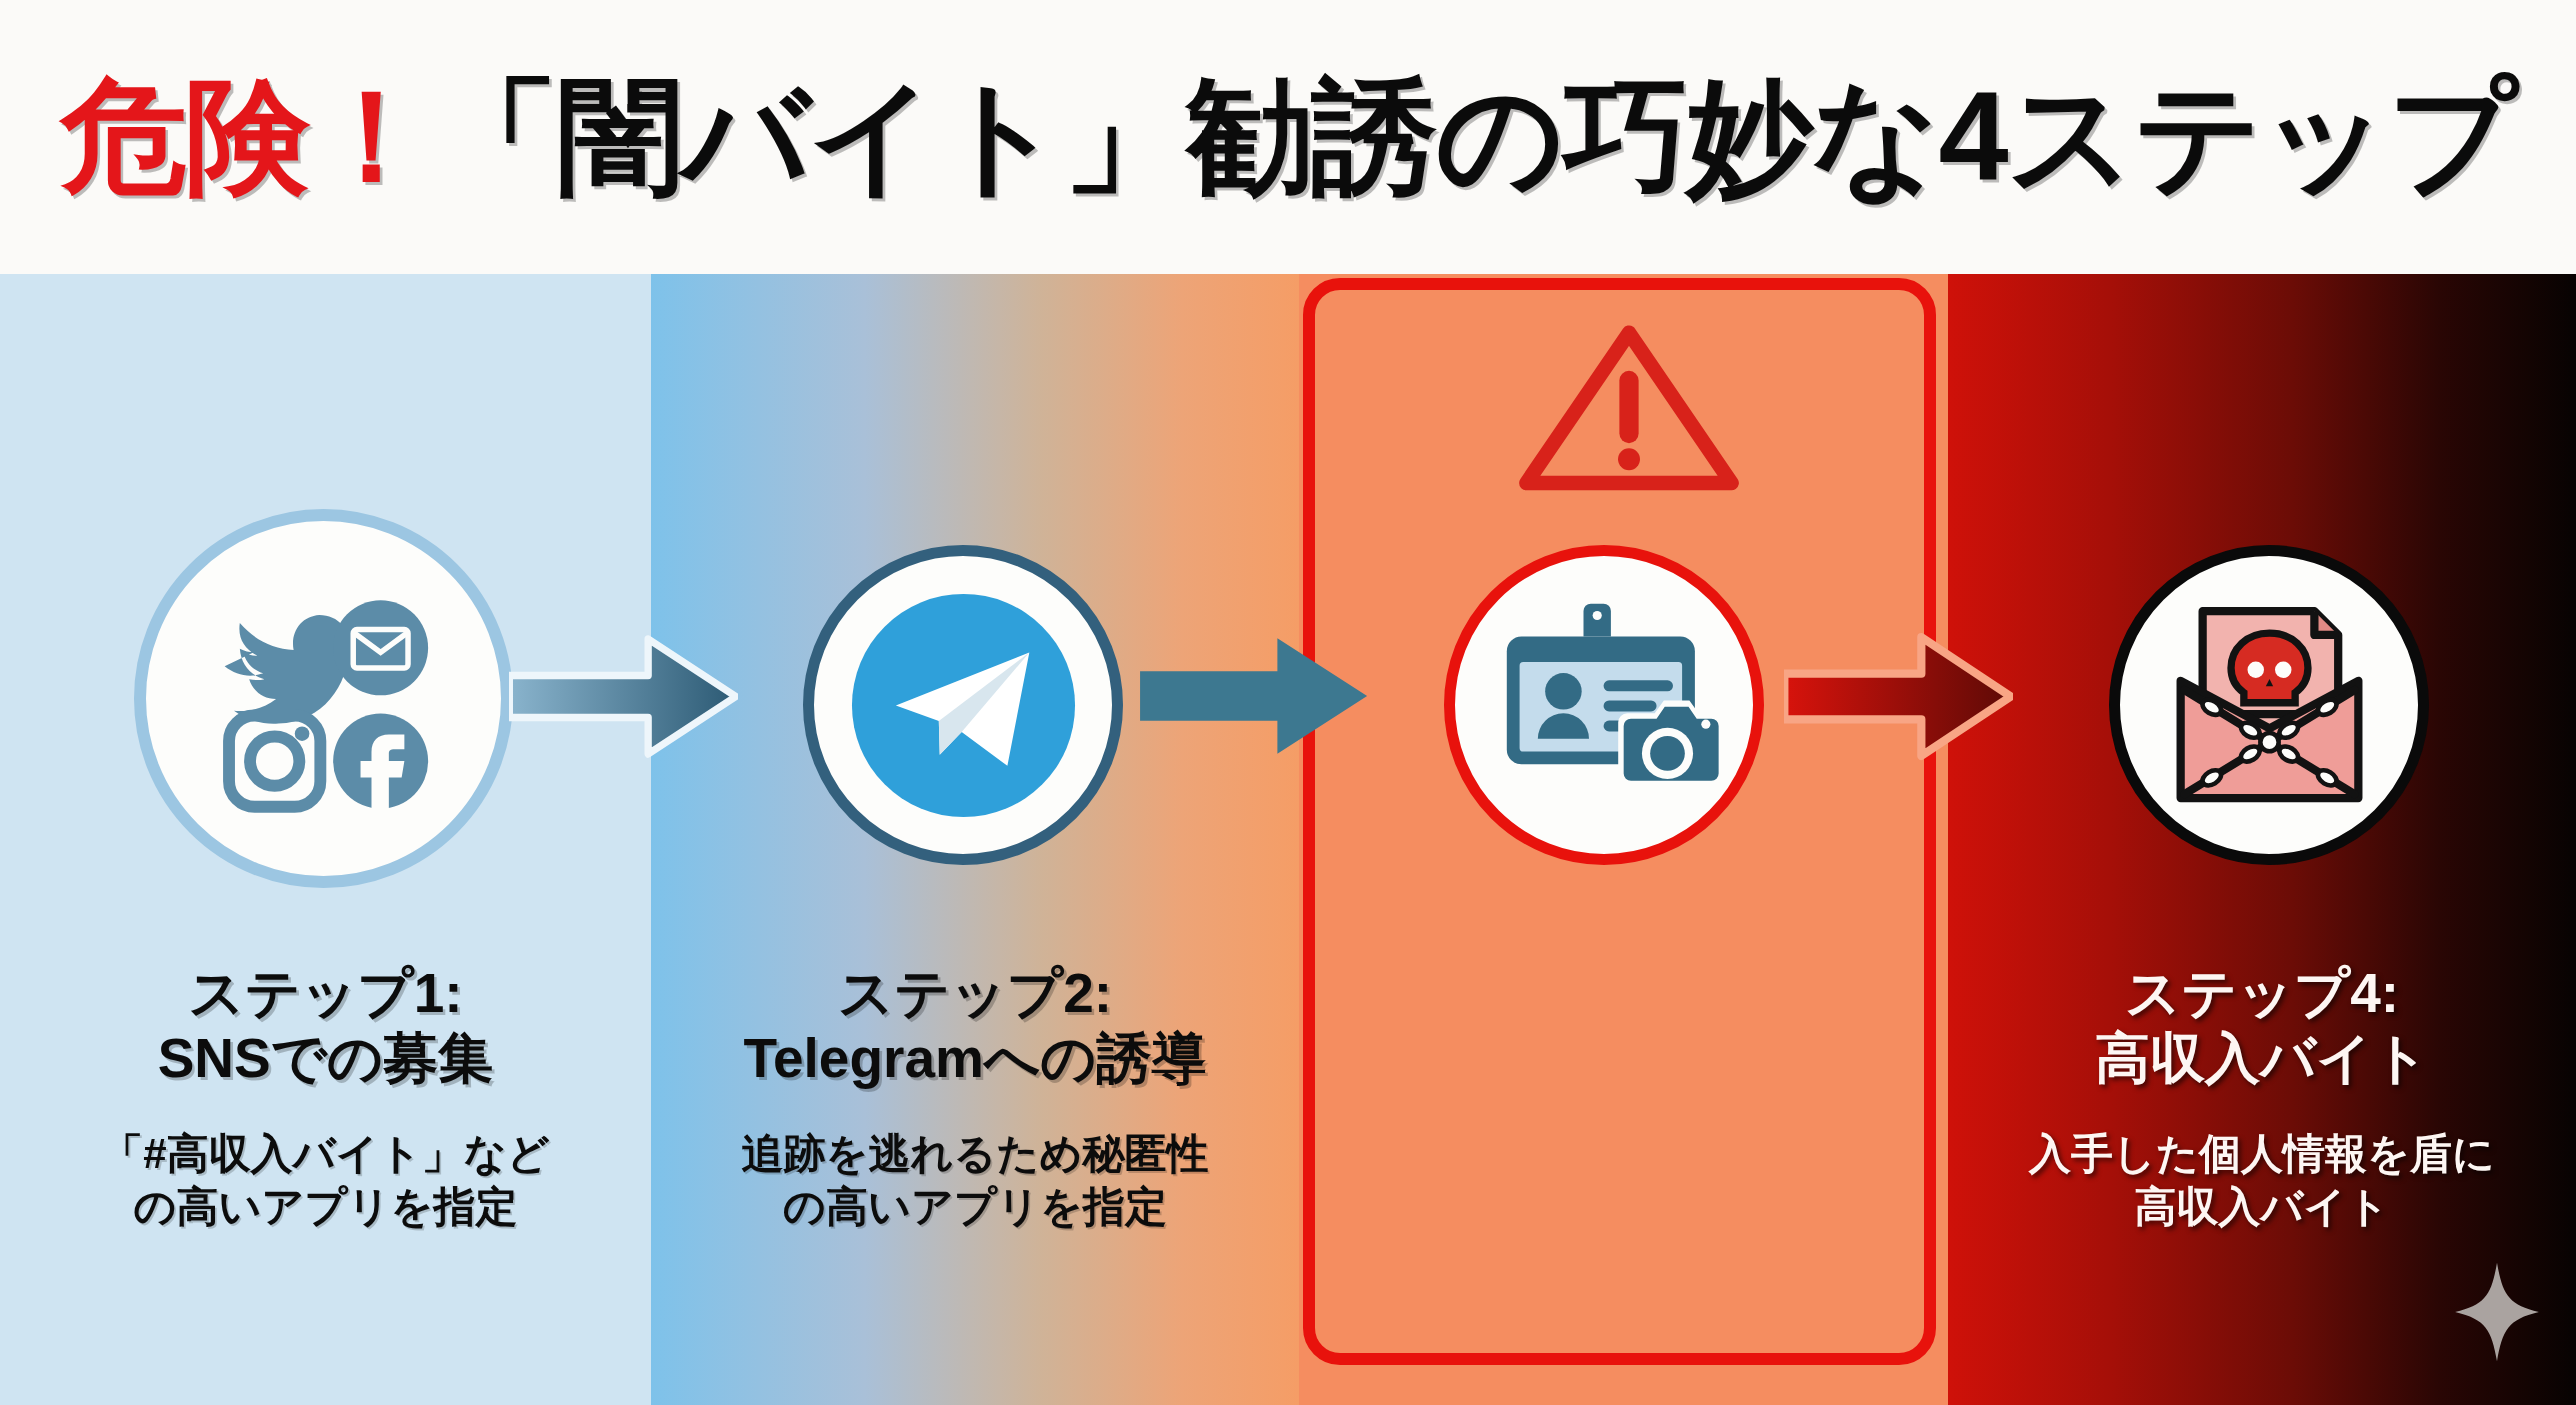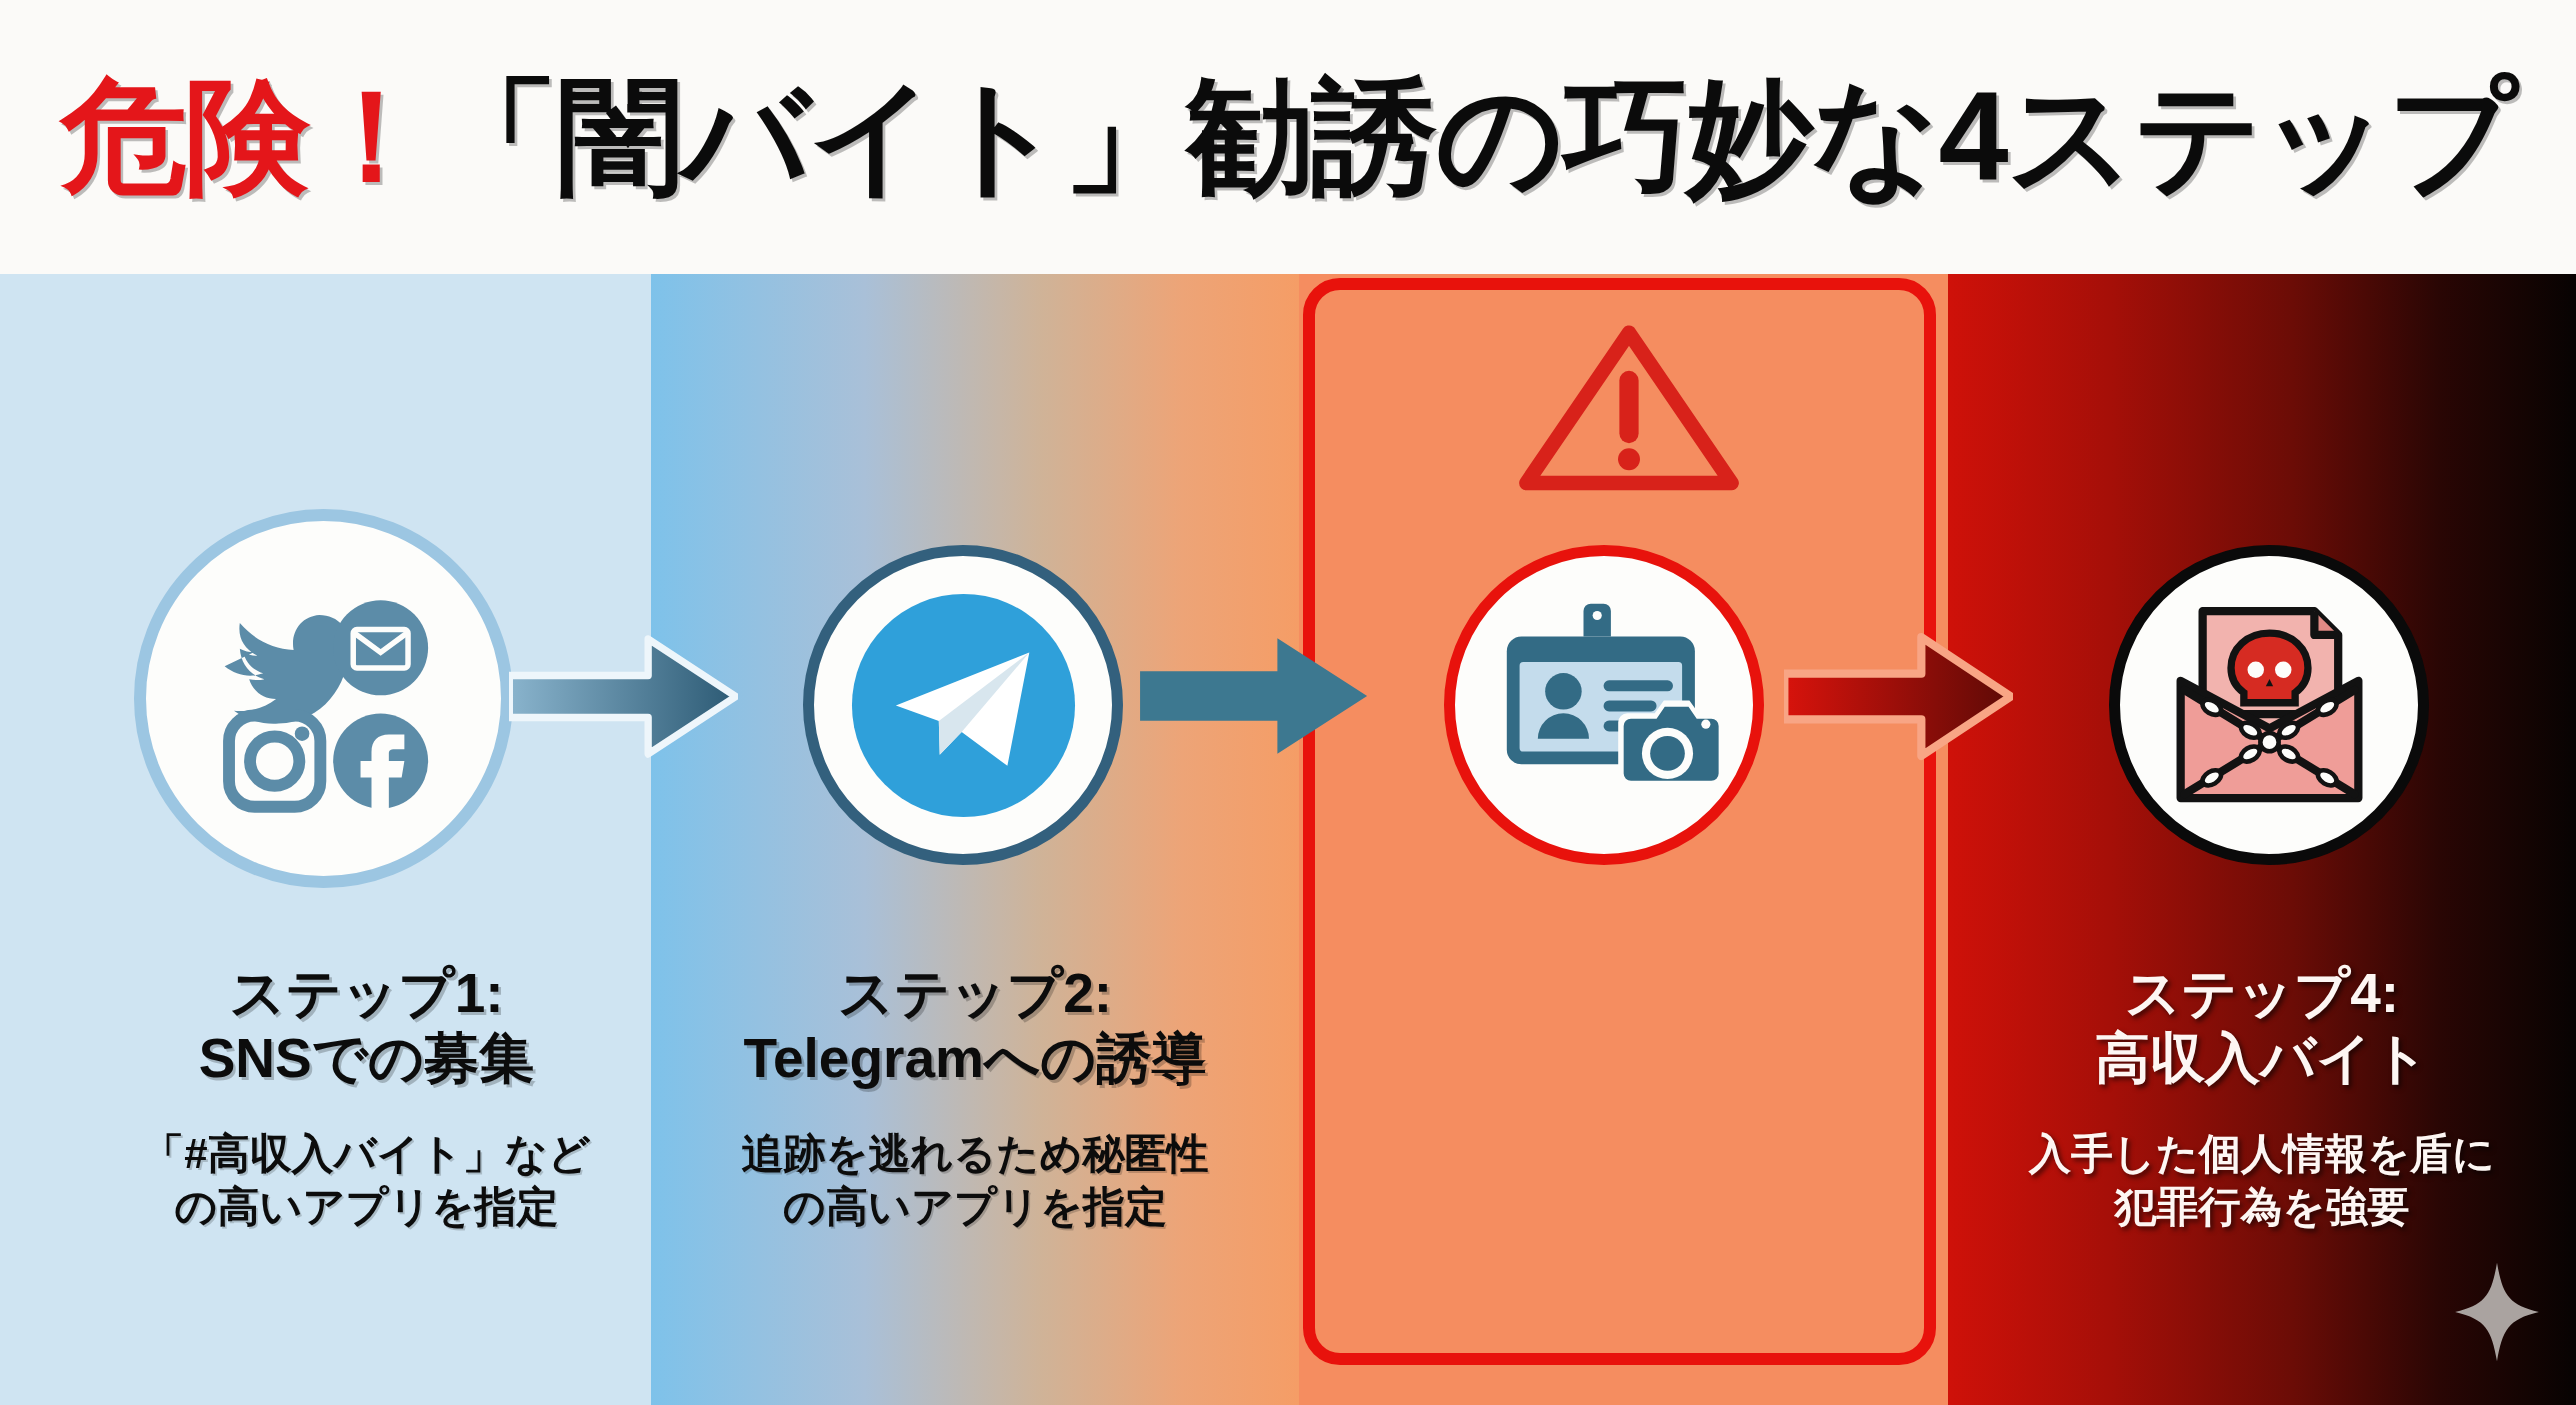--- a/index.html
+++ b/index.html
@@ -42,21 +42,21 @@
   #c4{left:2109px;top:545px;width:298px;height:298px;border:11px solid #0a0a0a;}
 
   
   .arrow{position:absolute;}
   #a1{left:509px;top:628px;width:229px;height:137px;}
   #a2{left:1140px;top:631px;width:229px;height:130px;}
   #a3{left:1784px;top:628px;width:229px;height:137px;}
 
   
   .block{position:absolute;text-align:center;}
-  #t1{left:0;width:651px;top:961px;padding-left:41px;}
+  #t1{left:0;width:651px;top:961px;}
   #t2{left:651px;width:648px;top:961px;}
   #t3{left:1299px;width:649px;top:961px;}
   #t4{left:1948px;width:628px;top:961px;}
 
   .steptitle{font-size:55px;font-weight:bold;line-height:1.18;white-space:pre-line;
              text-shadow:2.7px 2.7px 0 rgba(0,0,0,.22);}
   .stepdesc{font-size:42px;font-weight:bold;line-height:1.26;white-space:pre-line;
             margin-top:37px;text-shadow:1.8px 1.8px 0 rgba(0,0,0,.18);}
   .dark  .steptitle,.dark  .stepdesc{color:#0c0c0c;}
   .light .steptitle,.light .stepdesc{color:#fdf6f3;text-shadow:2.7px 2.7px 5.5px rgba(0,0,0,.6);}
@@ -210,21 +210,21 @@
 Telegramへの誘導</div>
     <div class="stepdesc">追跡を逃れるため秘匿性
 の高いアプリを指定</div>
   </div>
 
 
   <div class="block light" id="t4">
     <div class="steptitle">ステップ4:
 高収入バイト</div>
     <div class="stepdesc">入手した個人情報を盾に
-犯罪行為を強要</div>
+高収入バイト</div>
   </div>
 
   <svg id="sparkle" viewBox="0 0 96 112">
     <path d="M48 2 C54 36 60 48 94 56 C60 64 54 76 48 110 C42 76 36 64 2 56 C36 48 42 36 48 2 Z" fill="#aaa3a0"></path>
   </svg>
 
 </div>
 
 
 </body></html>

